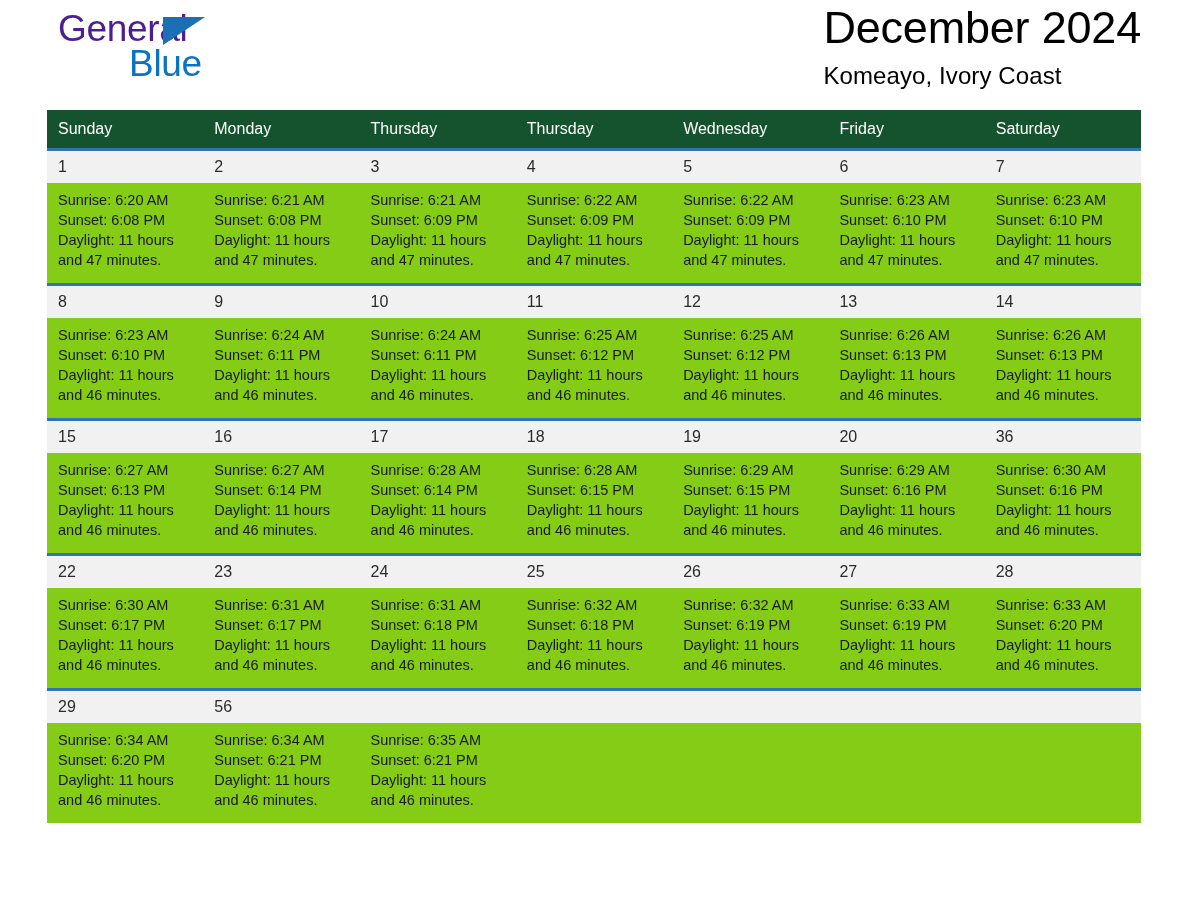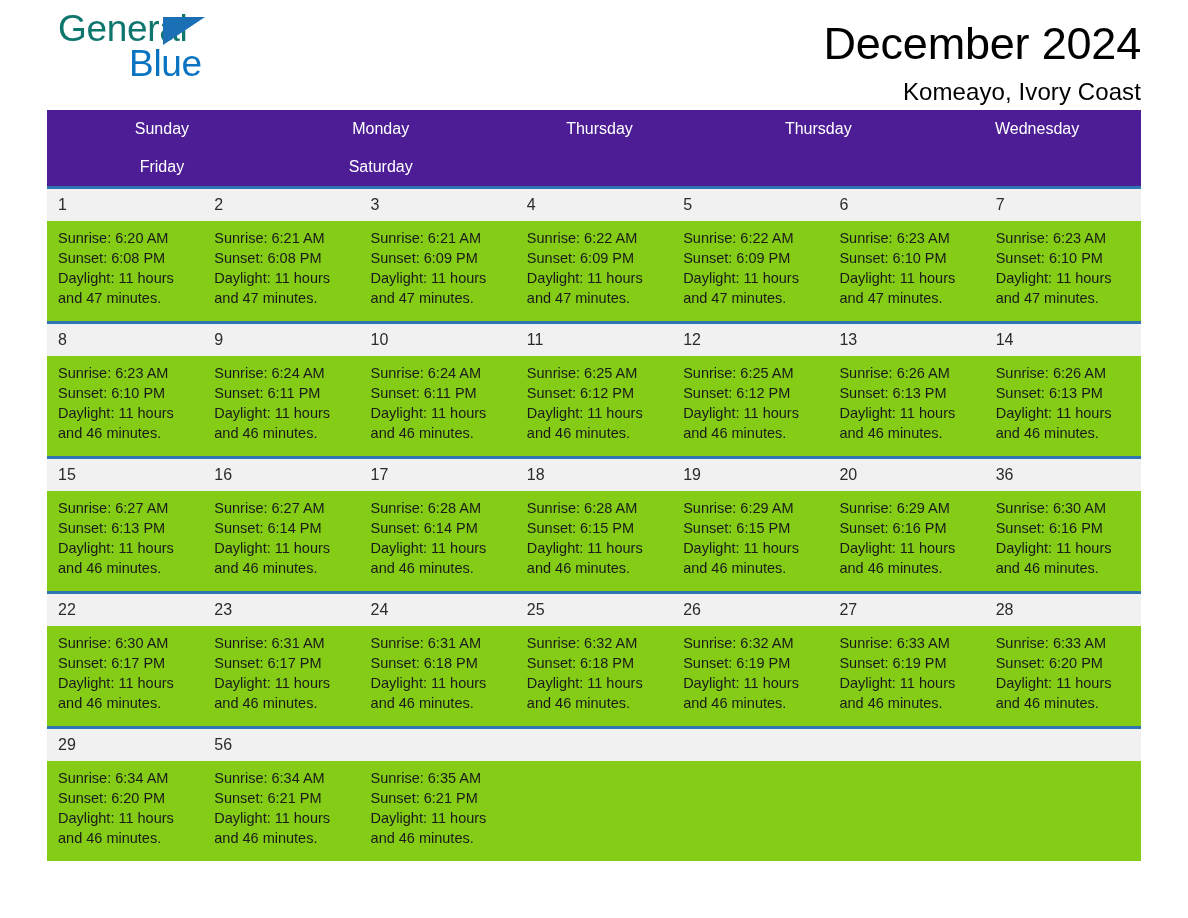--- a/index.html
+++ b/index.html
@@ -32,21 +32,21 @@
     left: 11px;
     top: 8px;
     width: 210px;
     height: 80px;
   }
   .logo-general {
     position: absolute;
     left: 0;
     top: 0;
     font-size: 37px;
-    color: #0f766e;
+    color: #4c1d95;
     letter-spacing: -0.3px;
     font-family: "Liberation Sans", sans-serif;
   }
   .logo-triangle {
     position: absolute;
     left: 105px;
     top: 9px;
     width: 0;
     height: 0;
     border-left: 42px solid #1a6fb5;
@@ -58,22 +58,22 @@
     top: 35px;
     font-size: 37px;
     color: #0a73c2;
     letter-spacing: -0.3px;
     font-family: "Liberation Sans", sans-serif;
   }
 
   .title-block {
     position: absolute;
     right: 0;
-    top: 16px;
-    text-align: right;
+    top: 0;
+    text-align: left;
     margin-left: 20px;
   }
   .month-title {
     font-size: 45px;
     font-weight: normal;
     color: #000000;
     line-height: 56px;
     letter-spacing: -0.2px;
   }
   .location-title {
@@ -86,23 +86,22 @@
   }
 
   
   .calendar {
     margin: 0 47px;
     width: 1094px;
   }
 
   .weekday-header {
     display: grid;
-    grid-template-columns: repeat(5, 1fr);
-    background: #4c1d95;
-    text-align: center;
+    grid-template-columns: repeat(7, 1fr);
+    background: #14532d;
   }
   .weekday-cell {
     color: #ffffff;
     font-size: 16px;
     padding: 9px 0 9px 11px;
     line-height: 20px;
   }
 
   .week-row {
     border-top: 3px solid #2f75b5;

